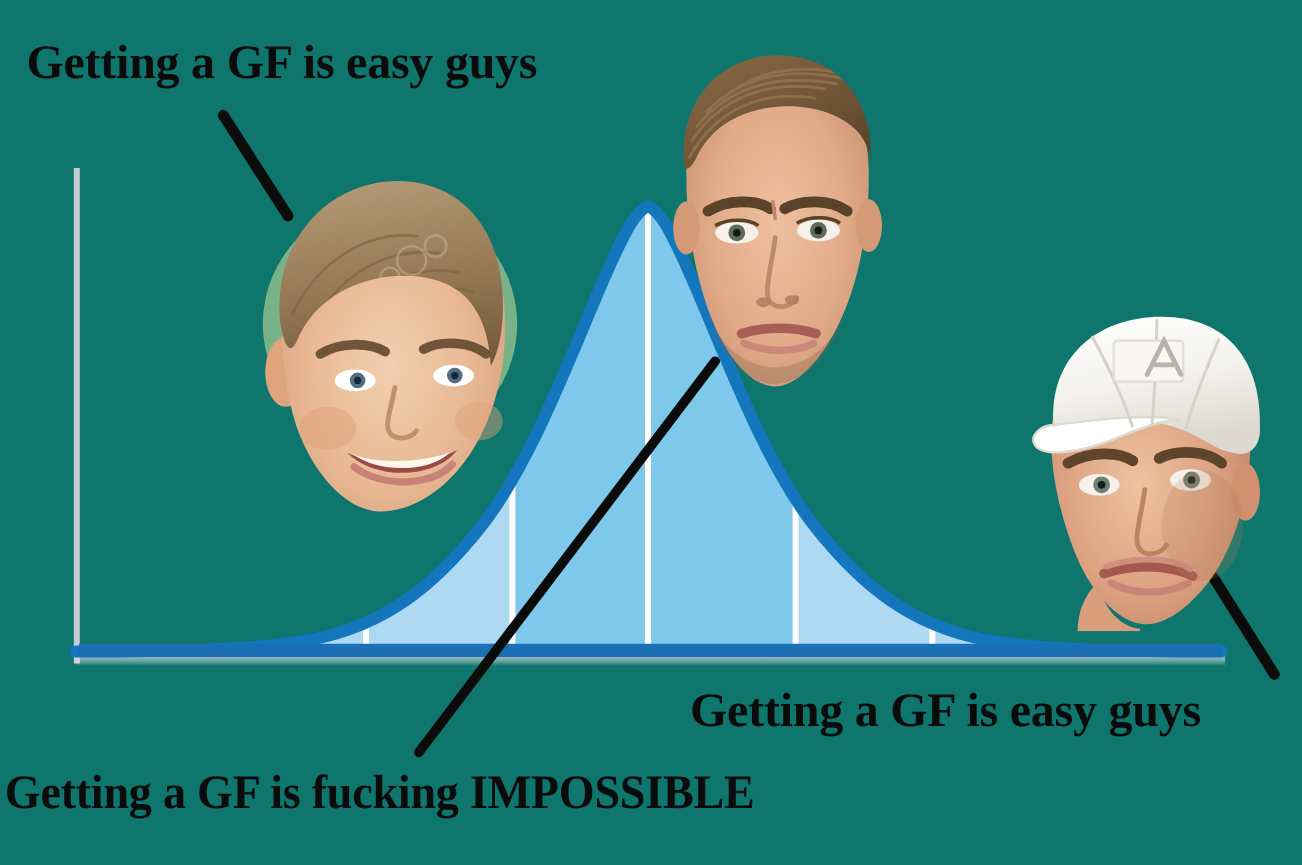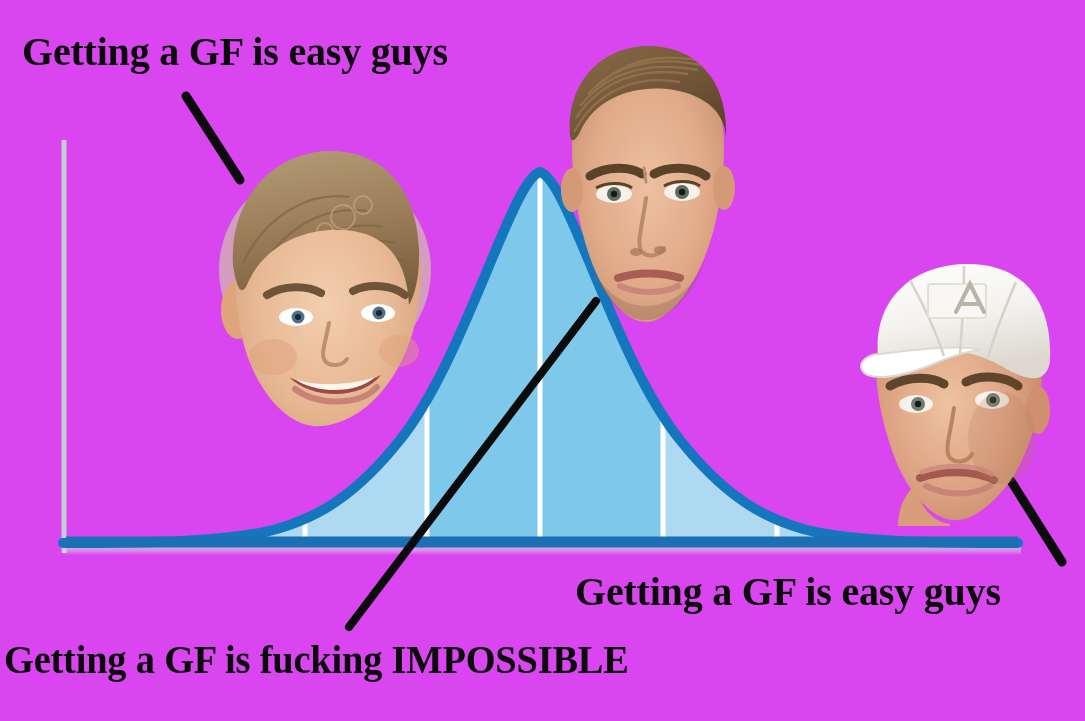--- a/index.html
+++ b/index.html
@@ -8,21 +8,21 @@
     padding: 0;
     background: #ffffff;
   }
   body {
     font-family: "Liberation Serif", "DejaVu Serif", serif;
   }
   #canvas {
     position: relative;
     width: 1085px;
     height: 721px;
-    background: #d946ef;
+    background: #0f766e;
     overflow: hidden;
   }
   
   #chart-svg {
     position: absolute;
     left: 0;
     top: 0;
     width: 1085px;
     height: 721px;
   }

